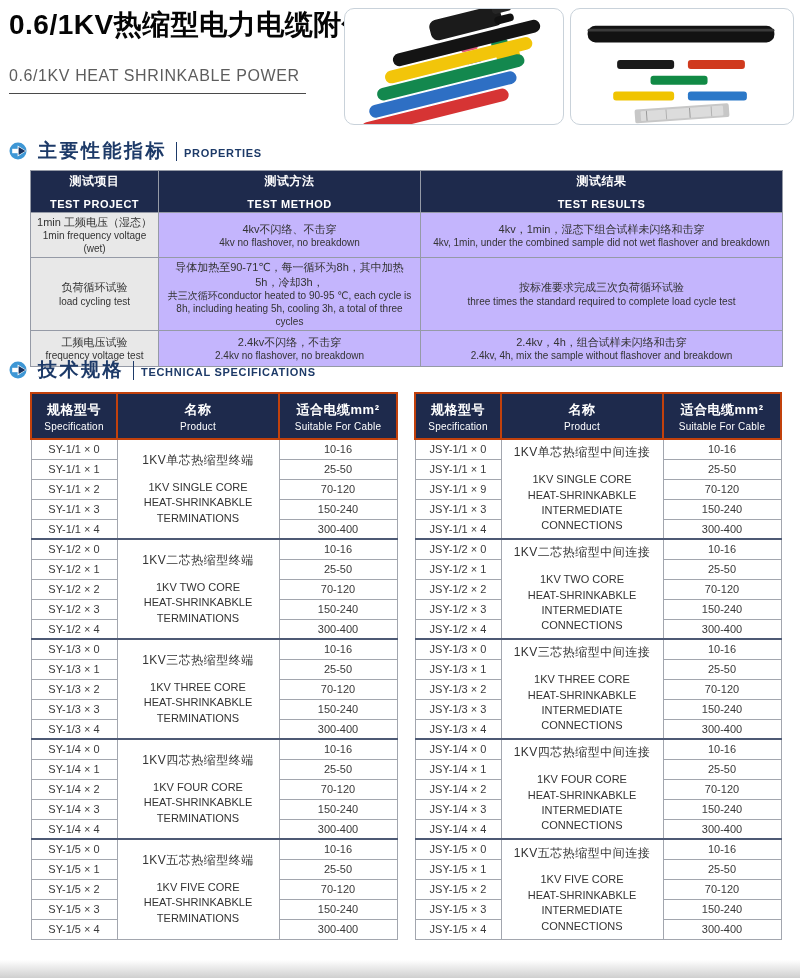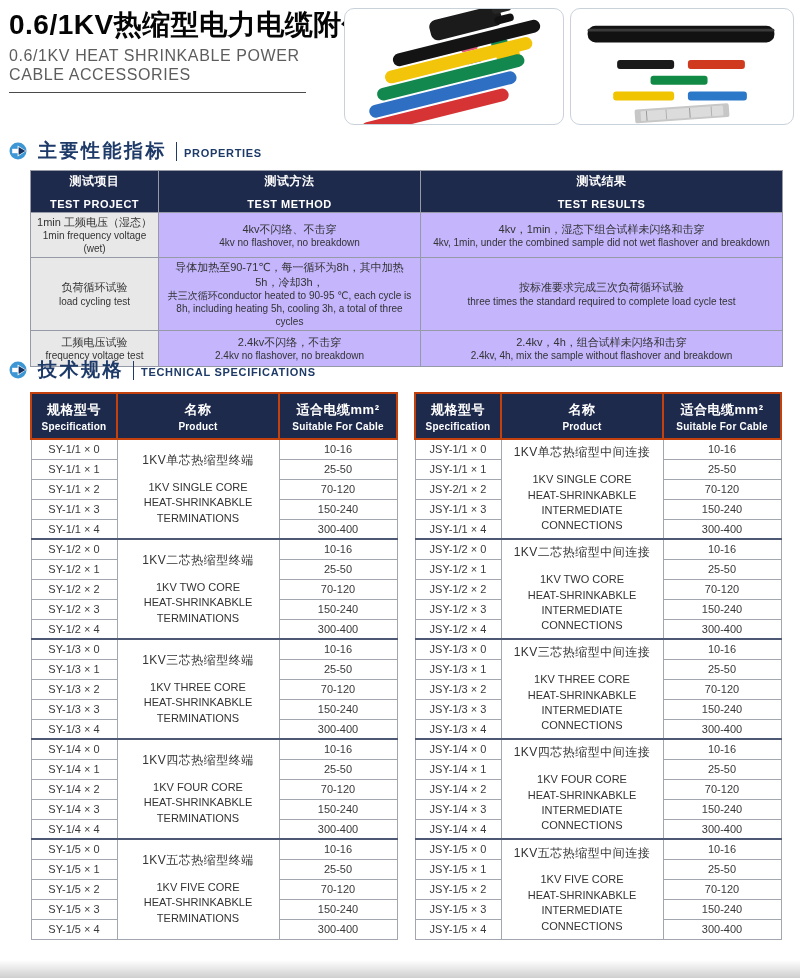--- a/index.html
+++ b/index.html
@@ -5,21 +5,21 @@
   html,body{margin:0;padding:0;}
   body{
     width:800px;height:978px;position:relative;overflow:hidden;
     background:#ffffff;
     font-family:"Liberation Sans","DejaVu Sans",sans-serif;
     color:#222;
   }
   
   .header{position:absolute;left:9px;top:6px;width:330px;}
   .title-zh{font-size:28px;font-weight:bold;color:#050505;letter-spacing:0.5px;white-space:nowrap;}
-  .title-en{margin-top:3px;font-size:16px;color:#5d5d5d;line-height:1.18;letter-spacing:0.6px;}
+  .title-en{margin-top:23px;font-size:16px;color:#5d5d5d;line-height:1.18;letter-spacing:0.6px;}
   .title-rule{width:297px;height:1px;background:#4a4a4a;margin-top:7px;}
   .photo-card{
     position:absolute;top:8px;height:117px;background:#fff;
     border:1px solid #c9d2da;border-radius:10px;box-sizing:border-box;overflow:hidden;
   }
   #photo-card-1{left:344px;width:220px;}
   #photo-card-2{left:570px;width:224px;}
   .photo-card svg{display:block;width:100%;height:100%;}
   
   .sec-head{position:absolute;left:9px;display:flex;align-items:center;}
@@ -59,21 +59,21 @@
     border-collapse:collapse;table-layout:fixed;width:366px;
     border:1px solid #4d5974;
   }
   .spec-table col.s1{width:86px;}
   .spec-table col.s2{width:162px;}
   .spec-table col.s3{width:118px;}
   .spec-table th{
     background:#1e2a4c;color:#fff;height:42px;border:2px solid #c2410c;
     font-size:13px;font-weight:bold;text-align:center;vertical-align:middle;letter-spacing:0.5px;
   }
-  .spec-table th .h-en{font-size:10px;font-weight:bold;margin-top:2px;letter-spacing:0.2px;}
+  .spec-table th .h-en{font-size:10px;font-weight:normal;margin-top:2px;letter-spacing:0.2px;}
   .spec-table td{
     border:1px solid #a2a6ae;background:#fff;text-align:center;vertical-align:middle;
     font-size:11px;color:#3a3a3a;height:20px;padding:0 2px;box-sizing:border-box;
   }
   .spec-table tr.group-start td{border-top:2px solid #4d5974;}
   .spec-table td.product-cell{line-height:1.4;}
   .spec-table .p-zh{font-size:12px;color:#333;margin-bottom:11px;letter-spacing:0.5px;}
   .spec-table .p-en{font-size:11px;color:#333;}
   
   .bottom-fade{position:absolute;left:0;right:0;bottom:0;height:18px;
@@ -81,21 +81,20 @@
 </style>
 </head>
 <body>
 
 <div class="page">
 
   <div class="header">
     <div class="title-zh">0.6/1KV热缩型电力电缆附件</div>
     <div class="title-en">
       <div>0.6/1KV HEAT SHRINKABLE POWER</div>
-      <div>CABLE ACCESSORIES</div>
     </div>
     <div class="title-rule"></div>
   </div>
 
   <div class="photo-card" id="photo-card-1">
     <svg viewBox="0 0 220 117">
       <g transform="rotate(-14 110 62)">
         <rect x="96" y="8" width="74" height="21" rx="7" fill="#1b1b1b"></rect>
         <rect x="162" y="9" width="20" height="8" rx="4" fill="#262626"></rect>
         <rect x="162" y="20" width="20" height="8" rx="4" fill="#111111"></rect>
@@ -413,21 +412,21 @@
               <div class="p-en">HEAT-SHRINKABKLE</div>
               <div class="p-en">INTERMEDIATE CONNECTIONS</div>
             </td>
             <td>10-16</td>
           </tr>
           <tr>
             <td>JSY-1/1 × 1</td>
             <td>25-50</td>
           </tr>
           <tr>
-            <td>JSY-2/1 × 2</td>
+            <td>JSY-1/1 × 9</td>
             <td>70-120</td>
           </tr>
           <tr>
             <td>JSY-1/1 × 3</td>
             <td>150-240</td>
           </tr>
           <tr>
             <td>JSY-1/1 × 4</td>
             <td>300-400</td>
           </tr>

